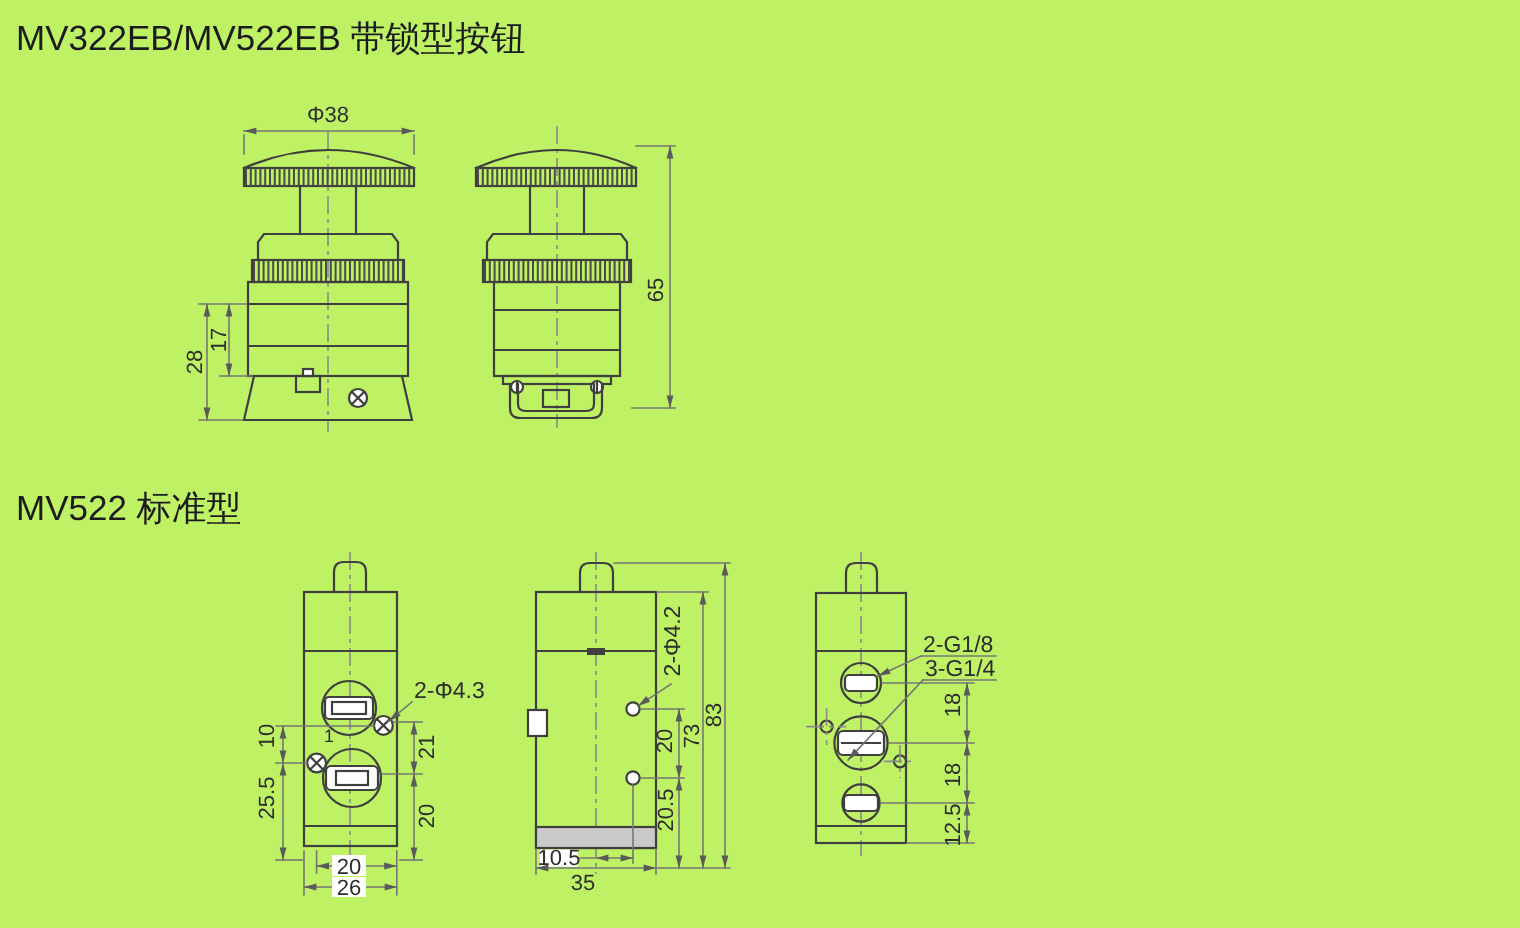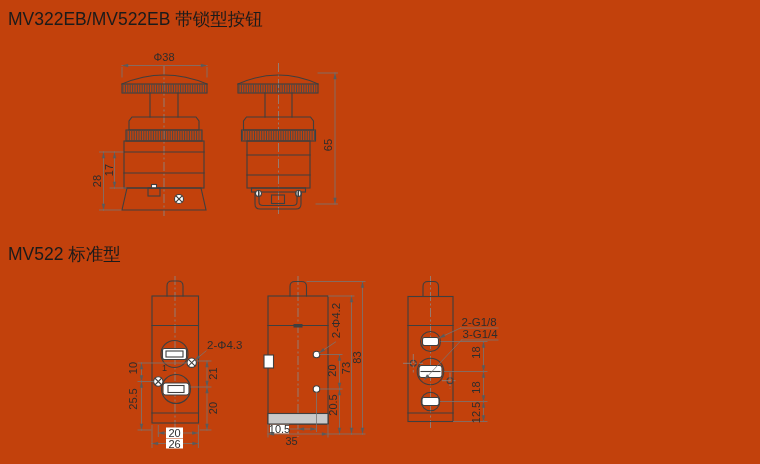--- a/index.html
+++ b/index.html
@@ -1,16 +1,16 @@
 <!DOCTYPE html>
 <html><head>
 <meta charset="utf-8">
 <style>
   html,body{margin:0;padding:0;background:#fff;}
-  .page{position:relative;width:760px;height:464px;background:#c2410c;overflow:hidden;
+  .page{position:relative;width:760px;height:464px;background:#bef264;overflow:hidden;
         font-family:"Liberation Sans",sans-serif;}
   svg{position:absolute;left:0;top:0;}
   .g{stroke:#3f3f3f;stroke-width:1.1;fill:none;stroke-linecap:square;}
   .gf{stroke:#3f3f3f;stroke-width:1.1;fill:#ffffff;}
   .gd{stroke:#3f3f3f;stroke-width:1.1;fill:#c9c9c9;}
   .d{stroke:#767676;stroke-width:0.8;fill:none;stroke-linecap:square;}
   .cl{stroke:#8a8a8a;stroke-width:0.8;fill:none;stroke-dasharray:9 2.5 2 2.5;}
   .knurl{stroke:#4a4a4a;stroke-dasharray:1 1.4;fill:none;}
   .t{font-size:11px;fill:#2d2d2d;}
   .ts{font-size:9px;fill:#2d2d2d;}

